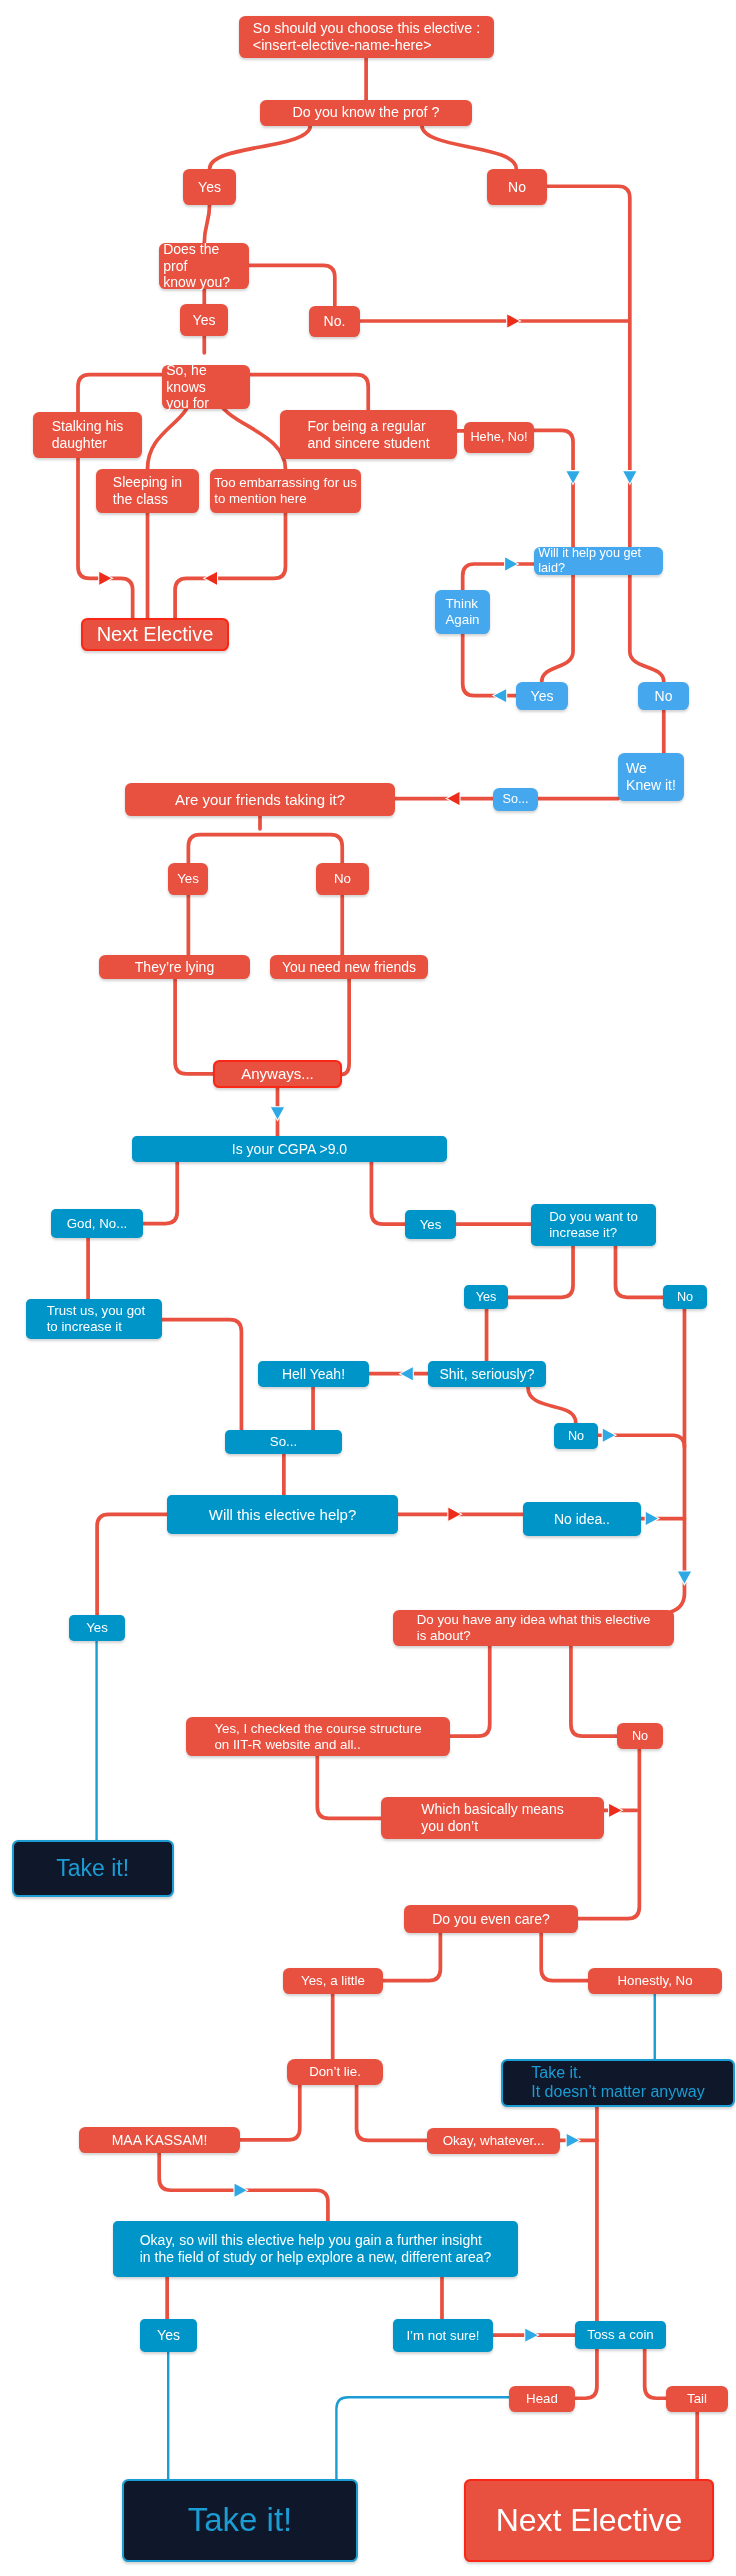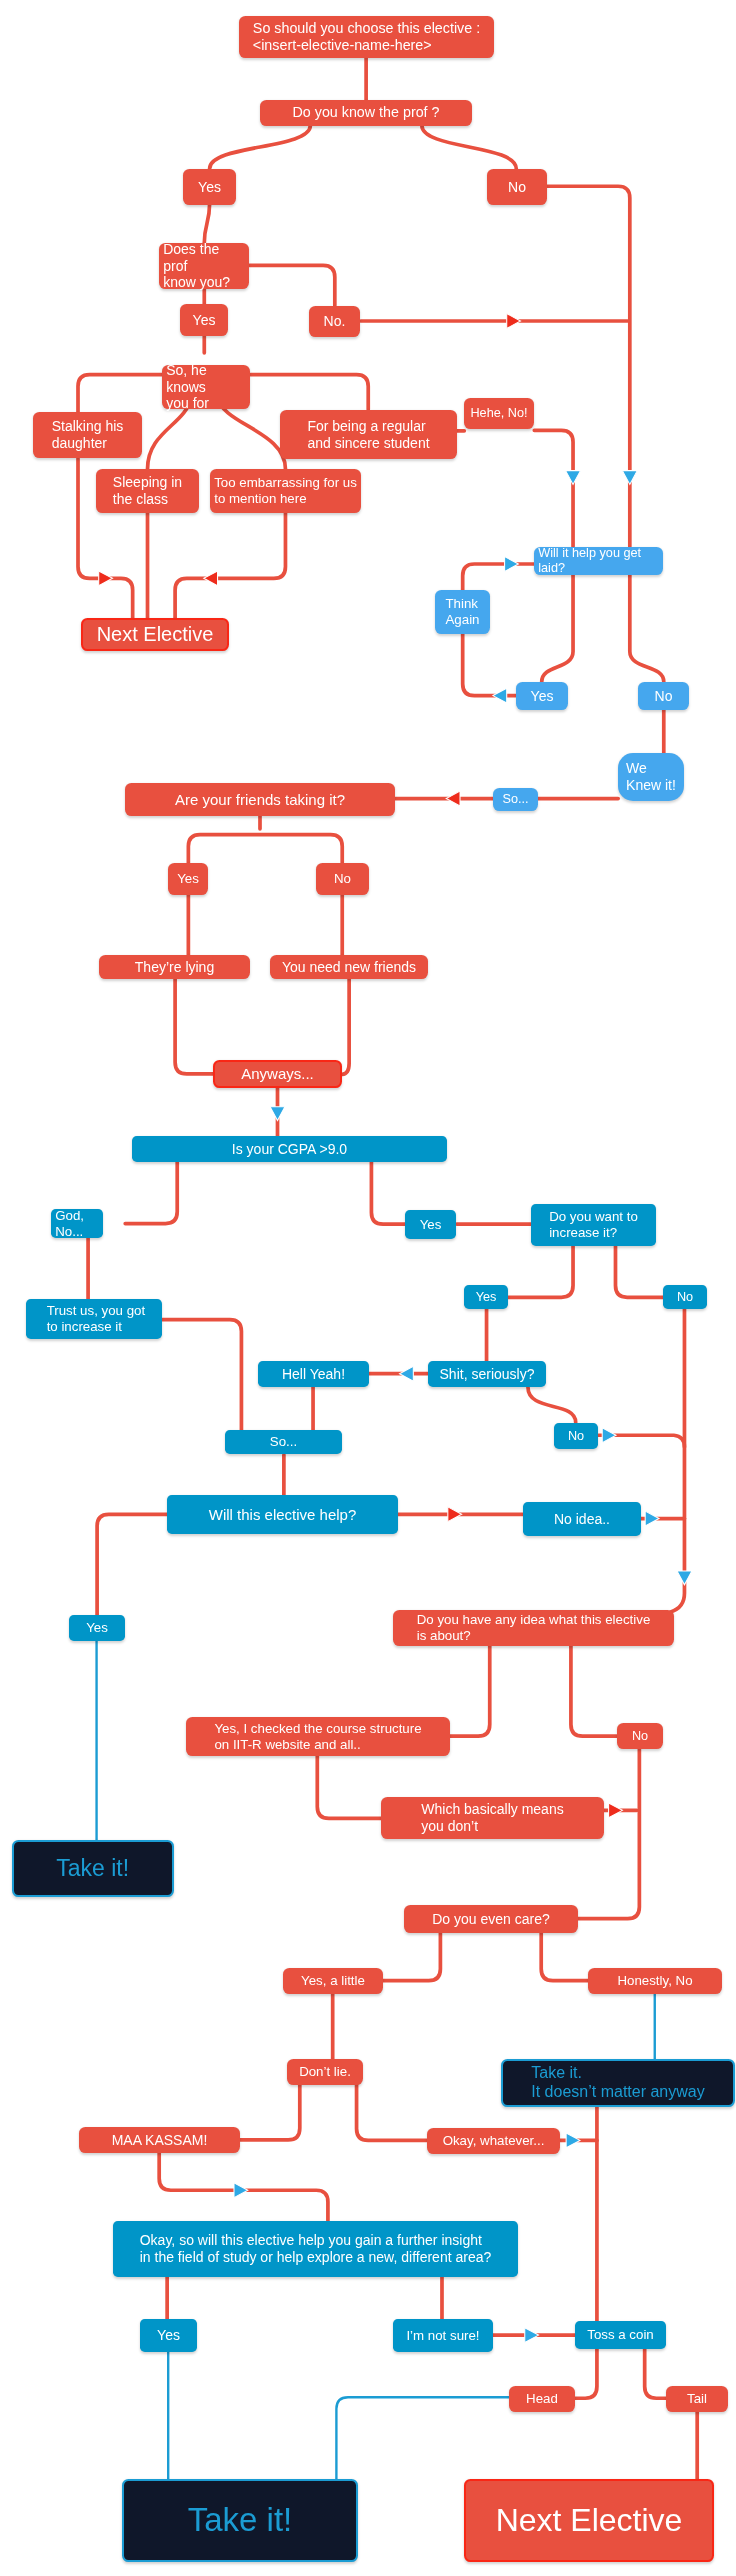--- a/index.html
+++ b/index.html
@@ -129,42 +129,42 @@
       <div class="node n-red" style="left: 159px; top: 243px; width: 90px; height: 46px; font-size: 14px;">Does the prof
 know you?</div>
       <div class="node n-red" style="left: 180px; top: 304px; width: 48px; height: 32px; font-size: 14px;">Yes</div>
       <div class="node n-red" style="left: 309px; top: 306px; width: 51px; height: 31px; font-size: 14px;">No.</div>
       <div class="node n-red" style="left: 162px; top: 353px; width: 88px; height: 44px; font-size: 14px; margin-top: 12px;">So, he knows
 you for</div>
       <div class="node n-red" style="left: 33px; top: 412px; width: 109px; height: 46px; font-size: 14px;">Stalking his
 daughter</div>
       <div class="node n-red" style="left: 280px; top: 410px; width: 177px; height: 49px; font-size: 14px;">For being a regular
 and sincere student</div>
-      <div class="node n-red" style="left: 464px; top: 398px; width: 70px; height: 31px; font-size: 12.7px;">Hehe, No!</div>
+      <div class="node n-red" style="left: 464px; top: 422px; width: 70px; height: 31px; font-size: 12.7px;">Hehe, No!</div>
       <div class="node n-red" style="left: 96px; top: 469px; width: 103px; height: 44px; font-size: 14px;">Sleeping in
 the class</div>
       <div class="node n-red" style="left: 210px; top: 469px; width: 151px; height: 44px; font-size: 13.3px;">Too embarrassing for us
 to mention here</div>
       <div class="node n-red-bright" style="left: 81px; top: 618px; width: 148px; height: 33px; font-size: 20px;">Next Elective</div>
       <div class="node n-blue" style="left: 534px; top: 547px; width: 129px; height: 28px; font-size: 12.7px;">Will it help you get laid?</div>
       <div class="node n-blue" style="left: 435px; top: 590px; width: 55px; height: 44px; font-size: 13.3px;">Think
 Again</div>
       <div class="node n-blue" style="left: 516px; top: 682px; width: 52px; height: 28px; font-size: 14px;">Yes</div>
       <div class="node n-blue" style="left: 638px; top: 682px; width: 51px; height: 28px; font-size: 14px;">No</div>
-      <div class="node n-blue" style="left: 618px; top: 753px; width: 66px; height: 48px; font-size: 14px; border-radius: 15px;">We
+      <div class="node n-blue" style="left: 618px; top: 753px; width: 66px; height: 48px; font-size: 14px;">We
 Knew it!</div>
       <div class="node n-blue" style="left: 493px; top: 788px; width: 45px; height: 23px; font-size: 12.7px;">So...</div>
       <div class="node n-red" style="left: 125px; top: 783px; width: 270px; height: 33px; font-size: 15px;">Are your friends taking it?</div>
       <div class="node n-red" style="left: 168px; top: 863px; width: 40px; height: 32px; font-size: 13.3px;">Yes</div>
       <div class="node n-red" style="left: 316px; top: 863px; width: 53px; height: 32px; font-size: 13.3px;">No</div>
       <div class="node n-red" style="left: 99px; top: 955px; width: 151px; height: 24px; font-size: 14px;">They’re lying</div>
       <div class="node n-red" style="left: 270px; top: 955px; width: 158px; height: 24px; font-size: 14px;">You need new friends</div>
       <div class="node n-red-bright" style="left: 213px; top: 1060px; width: 129px; height: 28px; font-size: 15px;">Anyways...</div>
       <div class="node n-cyan" style="left: 132px; top: 1136px; width: 315px; height: 26px; font-size: 14px;">Is your CGPA &gt;9.0</div>
-      <div class="node n-cyan" style="left: 51px; top: 1209px; width: 52px; height: 29px; font-size: 13.3px;">God, No...</div>
+      <div class="node n-cyan" style="left: 51px; top: 1209px; width: 92px; height: 29px; font-size: 13.3px;">God, No...</div>
       <div class="node n-cyan" style="left: 405px; top: 1210px; width: 51px; height: 29px; font-size: 13.3px;">Yes</div>
       <div class="node n-cyan" style="left: 531px; top: 1204px; width: 125px; height: 42px; font-size: 13.3px;">Do you want to
 increase it?</div>
       <div class="node n-cyan" style="left: 464px; top: 1285px; width: 44px; height: 24px; font-size: 12.7px;">Yes</div>
       <div class="node n-cyan" style="left: 663px; top: 1285px; width: 44px; height: 24px; font-size: 12.7px;">No</div>
       <div class="node n-cyan" style="left: 26px; top: 1299px; width: 136px; height: 40px; font-size: 13.3px; padding-left: 8px;">Trust us, you got
 to increase it</div>
       <div class="node n-cyan" style="left: 258px; top: 1361px; width: 111px; height: 26px; font-size: 14px;">Hell Yeah!</div>
       <div class="node n-cyan" style="left: 428px; top: 1361px; width: 118px; height: 26px; font-size: 14px;">Shit, seriously?</div>
       <div class="node n-cyan" style="left: 554px; top: 1423px; width: 44px; height: 26px; font-size: 12.7px;">No</div>
@@ -176,21 +176,21 @@
 is about?</div>
       <div class="node n-red" style="left: 186px; top: 1717px; width: 264px; height: 39px; font-size: 13.3px;">Yes, I checked the course structure
 on IIT-R website and all..</div>
       <div class="node n-red" style="left: 617px; top: 1723px; width: 46px; height: 26px; font-size: 12.7px;">No</div>
       <div class="node n-red" style="left: 381px; top: 1797px; width: 223px; height: 42px; font-size: 14px;">Which basically means
 you don’t</div>
       <div class="node n-outline" style="left: 11.7px; top: 1840px; width: 162px; height: 57px; font-size: 23px;">Take it!</div>
       <div class="node n-red" style="left: 404px; top: 1905px; width: 174px; height: 28px; font-size: 14px;">Do you even care?</div>
       <div class="node n-red" style="left: 283px; top: 1968px; width: 100px; height: 26px; font-size: 13.3px;">Yes, a little</div>
       <div class="node n-red" style="left: 588px; top: 1968px; width: 134px; height: 26px; font-size: 13.3px;">Honestly, No</div>
-      <div class="node n-red" style="left: 287px; top: 2059px; width: 76px; height: 25.5px; font-size: 13.3px;">Don’t lie.</div>
+      <div class="node n-red" style="left: 287px; top: 2059px; width: 96px; height: 25.5px; font-size: 13.3px; border-radius: 8px;">Don’t lie.</div>
       <div class="node n-outline" style="left: 501px; top: 2059px; width: 234px; height: 48px; font-size: 16px;">Take it.
 It doesn’t matter anyway</div>
       <div class="node n-red" style="left: 79px; top: 2127px; width: 161px; height: 26px; font-size: 14px;">MAA KASSAM!</div>
       <div class="node n-red" style="left: 427px; top: 2128px; width: 133px; height: 25.5px; font-size: 13.3px;">Okay, whatever...</div>
       <div class="node n-cyan" style="left: 113px; top: 2221px; width: 405px; height: 56px; font-size: 14px;">Okay, so will this elective help you gain a further insight
 in the field of study or help explore a new,  different area?</div>
       <div class="node n-cyan" style="left: 140px; top: 2319px; width: 57px; height: 33px; font-size: 14px;">Yes</div>
       <div class="node n-cyan" style="left: 393px; top: 2319px; width: 100px; height: 33px; font-size: 13.3px;">I’m not sure!</div>
       <div class="node n-cyan" style="left: 575px; top: 2321px; width: 91px; height: 28px; font-size: 13.3px;">Toss a coin</div>
       <div class="node n-red" style="left: 509px; top: 2386px; width: 66px; height: 26px; font-size: 13.3px;">Head</div>

